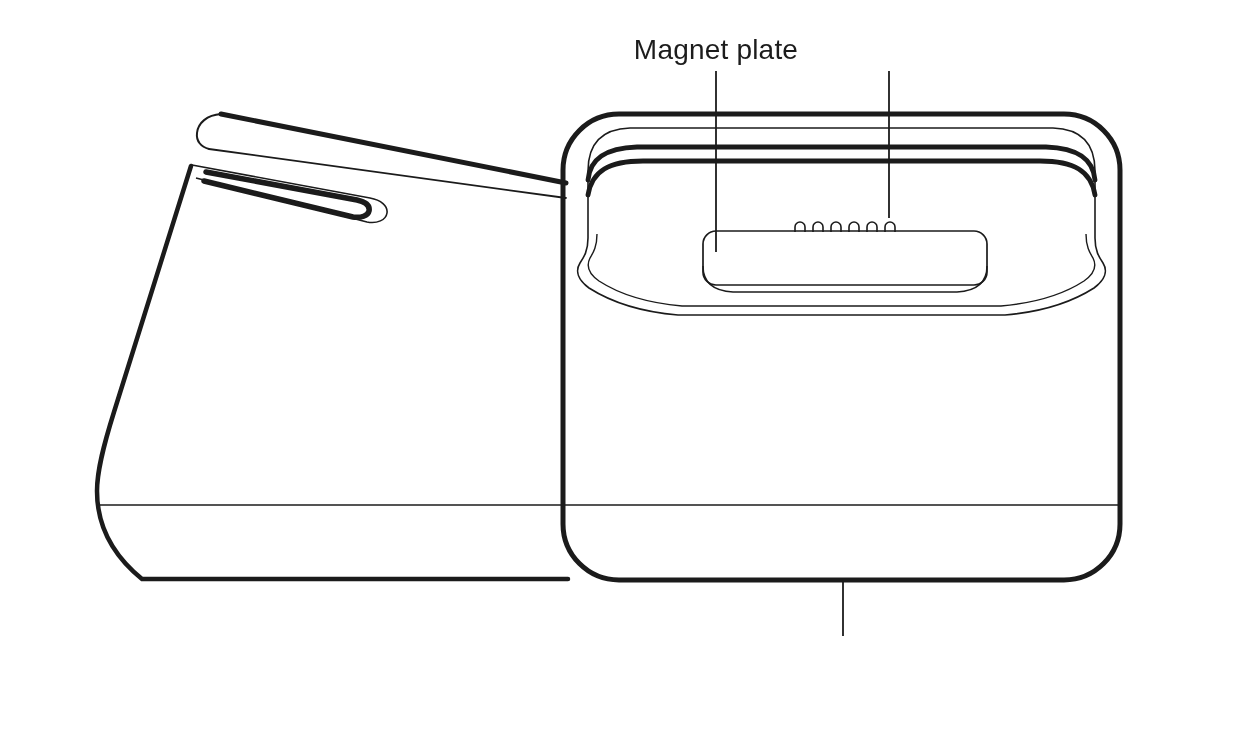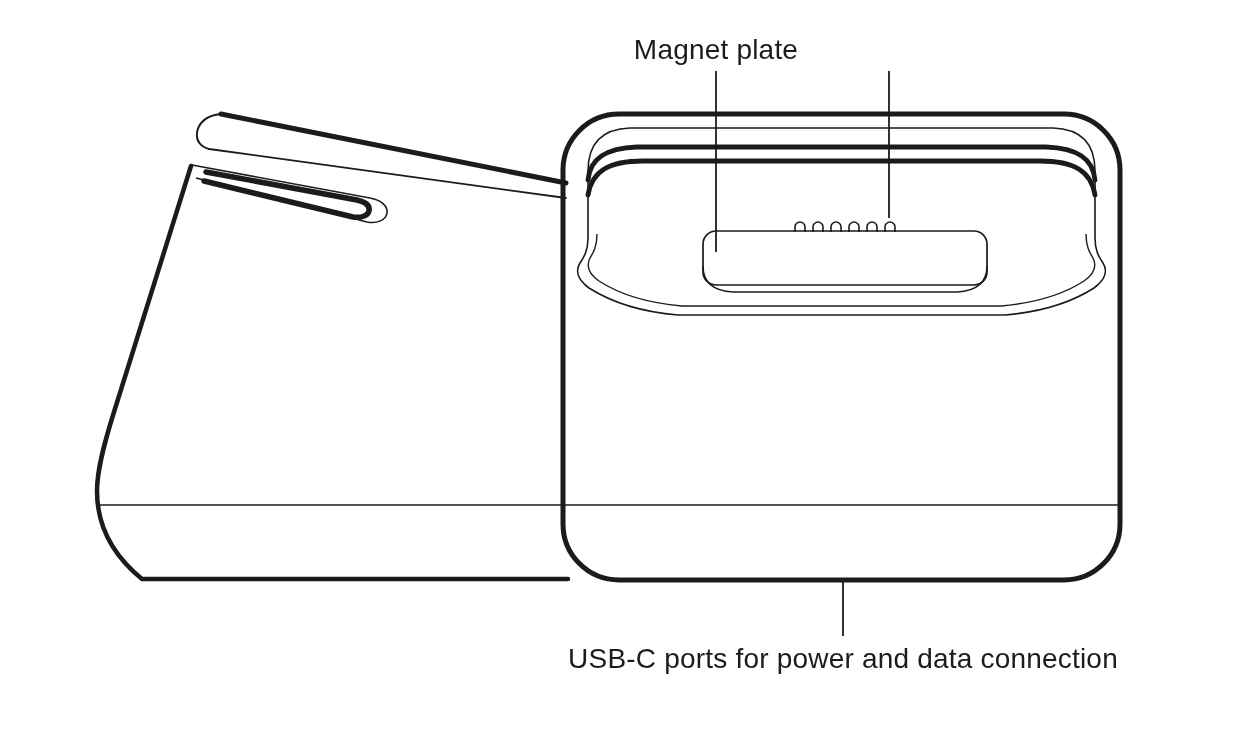--- a/index.html
+++ b/index.html
@@ -76,15 +76,14 @@
     <g>
       <path class="stroke" stroke-width="1.8" d="M 716,71 L 716,252"></path>
       <path class="stroke" stroke-width="1.8" d="M 889,71 L 889,218"></path>
       <path class="stroke" stroke-width="1.8" d="M 843,582 L 843,636"></path>
     </g>
   </svg>
 
   <div class="callout-label" style="left:716px; top:35px;">Magnet plate</div>
 
 
-  <div class="callout-label" style="left:843px; top:644px;">USB-C ports for power and data connection</div>
 
 </div>
 
 </body></html>

